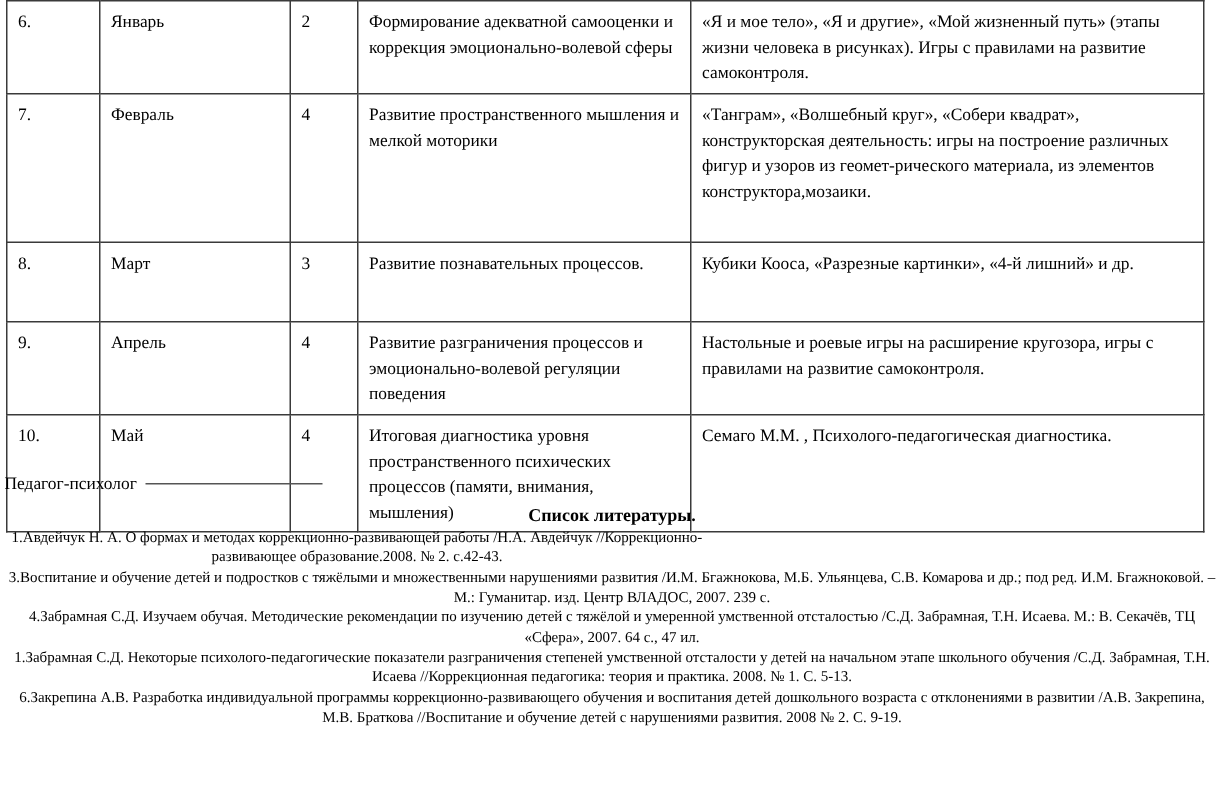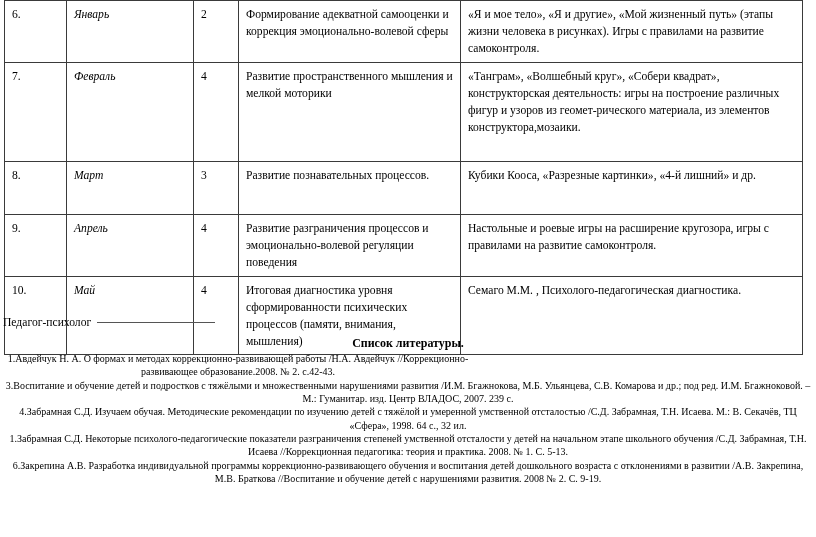--- a/index.html
+++ b/index.html
@@ -39,21 +39,21 @@
     line-height: 1.46;
     font-family: "Liberation Serif", "DejaVu Serif", serif;
   }
   .col-num   { width: 62px; }
   .col-month { width: 127px; }
   .col-qty   { width: 45px; }
   .col-topic { width: 222px; }
   .col-mat   { width: 342px; }
 
   .cell-num   { padding-left: 9px; }
-  .cell-month { padding-left: 9px; font-style: italic; }
+  .cell-month { padding-left: 9px; }
   .cell-qty   { padding-left: 8px; }
 
   .r6  td { height: 51px; }
   .r7  td { height: 88px; }
   .r8  td { height: 42px; }
   .r9  td { height: 48px; }
   .r10 td { height: 56px; margin-top: 39px; }
 
   
   .sig-row {
@@ -136,32 +136,32 @@
         <td class="cell-num">9.</td>
         <td class="cell-month">Апрель</td>
         <td class="cell-qty">4</td>
         <td class="cell-topic">Развитие разграничения процессов и эмоционально-волевой регуляции поведения</td>
         <td class="cell-mat">Настольные и роевые игры на расширение кругозора, игры с правилами на развитие самоконтроля.</td>
       </tr>
       <tr class="r10">
         <td class="cell-num">10.</td>
         <td class="cell-month">Май</td>
         <td class="cell-qty">4</td>
-        <td class="cell-topic">Итоговая диагностика уровня сформированности психических процессов (памяти, внимания, мышления)</td>
+        <td class="cell-topic">Итоговая диагностика уровня пространственного психических процессов (памяти, внимания, мышления)</td>
         <td class="cell-mat">Семаго М.М. , Психолого-педагогическая диагностика.</td>
       </tr>
     </tbody>
   </table>
 
   <div class="sig-row">
     <span class="sig-label">Педагог-психолог</span><span class="sig-rule"></span>
   </div>
 
   <div class="biblio">
     <div class="biblio-title">Список литературы.</div>
     <p class="ref ref-narrow">1.Авдейчук Н. А. О формах и методах коррекционно-развивающей работы /Н.А. Авдейчук //Коррекционно-развивающее образование.2008. № 2. с.42-43.</p>
     <p class="ref">3.Воспитание и обучение детей и подростков с тяжёлыми и множественными нарушениями развития /И.М. Бгажнокова, М.Б. Ульянцева, С.В. Комарова и др.; под ред. И.М. Бгажноковой. – М.: Гуманитар. изд. Центр ВЛАДОС, 2007. 239 с.</p>
-    <p class="ref">4.Забрамная С.Д. Изучаем обучая. Методические рекомендации по изучению детей с тяжёлой и умеренной умственной отсталостью /С.Д. Забрамная, Т.Н. Исаева. М.: В. Секачёв, ТЦ «Сфера», 1998. 64 с., 32 ил.</p>
+    <p class="ref">4.Забрамная С.Д. Изучаем обучая. Методические рекомендации по изучению детей с тяжёлой и умеренной умственной отсталостью /С.Д. Забрамная, Т.Н. Исаева. М.: В. Секачёв, ТЦ «Сфера», 2007. 64 с., 47 ил.</p>
     <p class="ref">1.Забрамная С.Д. Некоторые психолого-педагогические показатели разграничения степеней умственной отсталости у детей на начальном этапе школьного обучения /С.Д. Забрамная, Т.Н. Исаева //Коррекционная педагогика: теория и практика. 2008. № 1. С. 5-13.</p>
     <p class="ref">6.Закрепина А.В. Разработка индивидуальной программы коррекционно-развивающего обучения и воспитания детей дошкольного возраста с отклонениями в развитии /А.В. Закрепина, М.В. Браткова //Воспитание и обучение детей с нарушениями развития. 2008 № 2. С. 9-19.</p>
   </div>
 
 </div>
 
 </body></html>

